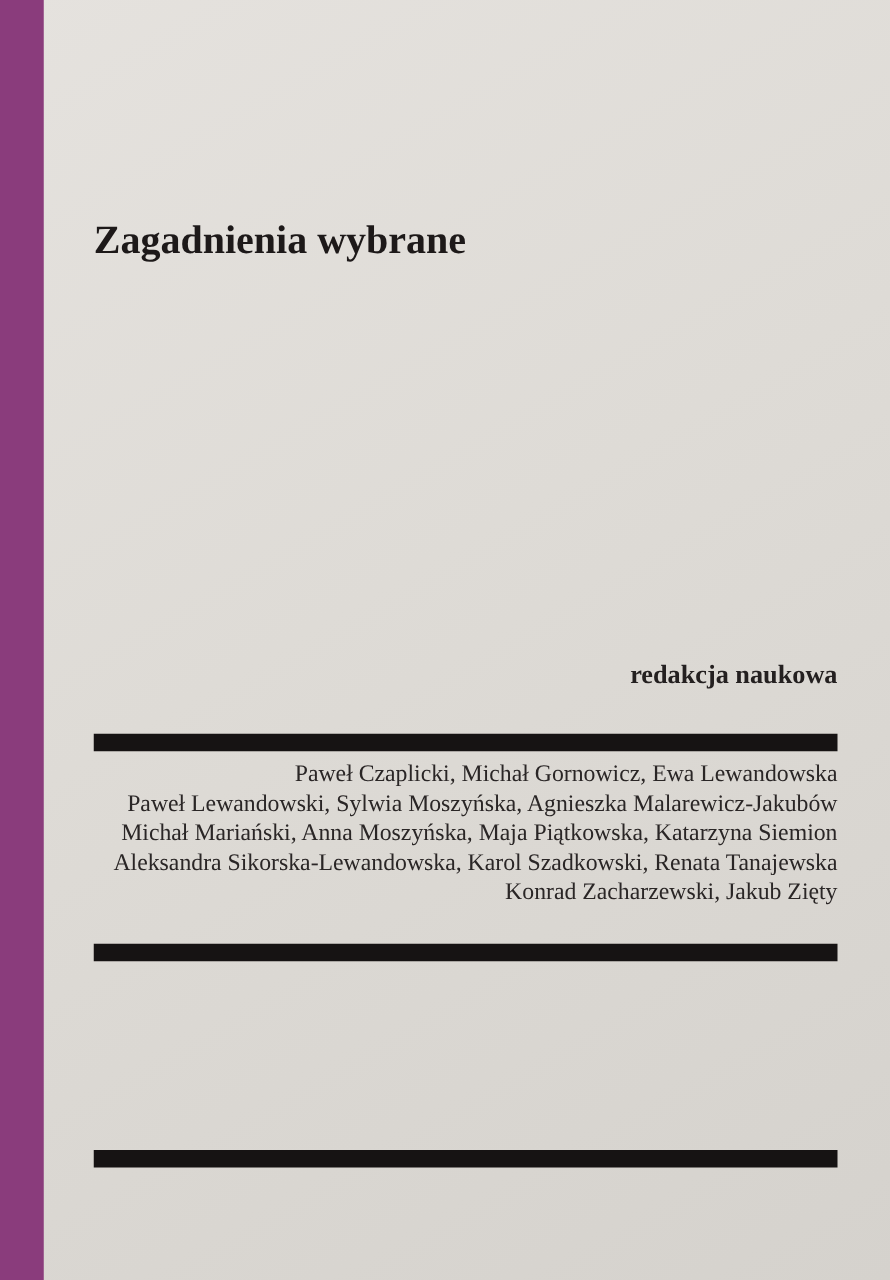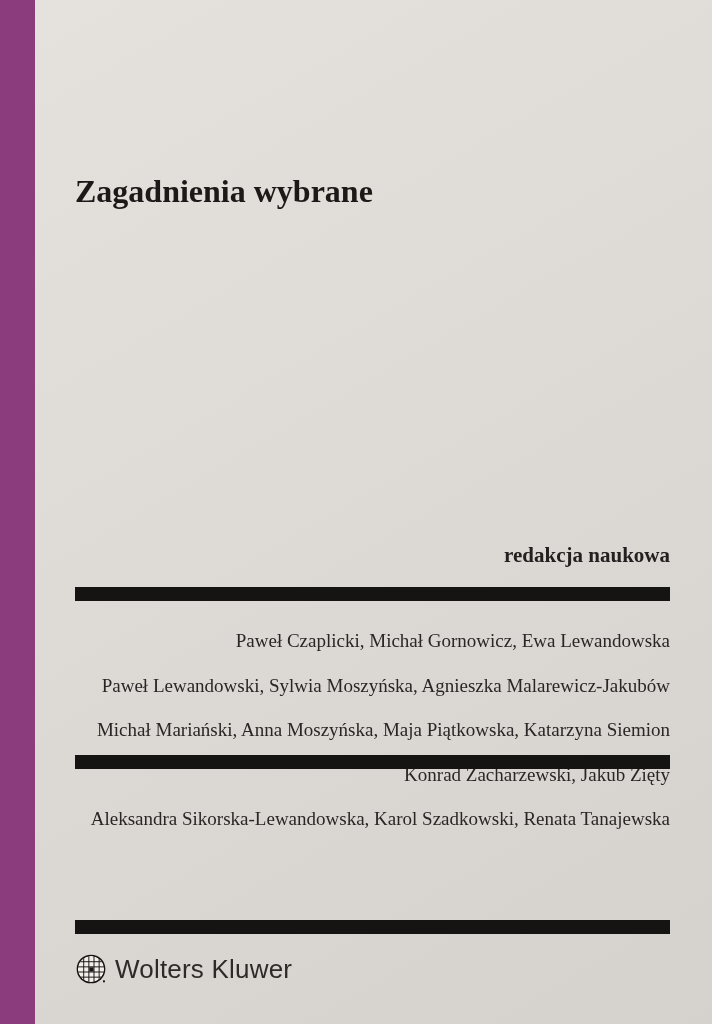--- a/index.html
+++ b/index.html
@@ -39,36 +39,35 @@
     position:absolute;top:174px;right:42px;left:75px;
     font-size:32px;line-height:34px;font-weight:bold;
     color:var(--title-text);
     white-space:nowrap;
   }
   .editor-block{
     position:absolute;top:527px;right:42px;left:75px;
     text-align:right;
     font-size:21px;line-height:25px;font-weight:bold;
     color:#242020;
-    margin-top:16px;
   }
   .bar{
     position:absolute;left:75px;width:595px;height:14px;
     background:var(--bar);
   }
   .bar-1{top:587px;}
   .bar-2{top:755px;}
   .bar-3{top:920px;}
   .authors-block{
     position:absolute;top:608px;left:75px;width:595px;
     text-align:right;
     font-size:19px;line-height:23.5px;
     color:#2a2626;
   }
-  .authors-block .author-line{white-space:nowrap;margin-top:21px;}
+  .authors-block .author-line{white-space:nowrap;}
   .publisher{
     position:absolute;left:76px;top:952px;height:34px;
     display:flex;align-items:center;gap:9px;
   }
   .publisher-name{
     font-family:"Liberation Sans", sans-serif;
     font-size:26px;
     color:var(--publisher-text);
     letter-spacing:0.2px;
   }
@@ -87,41 +86,22 @@
   <div class="editor-block">
     <div>redakcja naukowa</div>
   </div>
 
   <div class="bar bar-1"></div>
 
   <div class="authors-block">
     <div class="author-line">Paweł Czaplicki, Michał Gornowicz, Ewa Lewandowska</div>
     <div class="author-line">Paweł Lewandowski, Sylwia Moszyńska, Agnieszka Malarewicz-Jakubów</div>
     <div class="author-line">Michał Mariański, Anna Moszyńska, Maja Piątkowska, Katarzyna Siemion</div>
+    <div class="author-line">Aleksandra Sikorska-Lewandowska, Karol Szadkowski, Renata Tanajewska</div>
     <div class="author-line">Konrad Zacharzewski, Jakub Zięty</div>
-    <div class="author-line">Aleksandra Sikorska-Lewandowska, Karol Szadkowski, Renata Tanajewska</div>
   </div>
 
   <div class="bar bar-2"></div>
 
   <div class="bar bar-3"></div>
 
-  <div class="publisher">
-    <span>
-      <svg class="wk-icon" width="30" height="30" viewBox="0 0 28 28" aria-hidden="true">
-        <defs>
-          <clipPath id="wkclip">
-              <circle cx="14" cy="14" r="12.2"></circle>
-            </clipPath>
-        </defs>
-        <circle cx="14" cy="14" r="13.4" fill="#181414"></circle>
-        <g clip-path="url(#wkclip)">
-          <circle cx="14" cy="14" r="12.2" fill="#f2efeb"></circle>
-          <path stroke="#181414" stroke-width="0.9" fill="none" d="M7.2 1v26 M12 1v26 M16.8 1v26 M21.6 1v26 M1 7.2h26 M1 12h26 M1 16.8h26 M1 21.6h26"></path>
-          <rect x="12.4" y="12.4" width="4" height="4" fill="#181414"></rect>
-        </g>
-        <rect x="25.2" y="24.6" width="1.8" height="1.8" fill="#181414"></rect>
-      </svg>
-    </span>
-    <span class="publisher-name">Wolters Kluwer</span>
-  </div>
 
 </div>
 
 </body></html>

